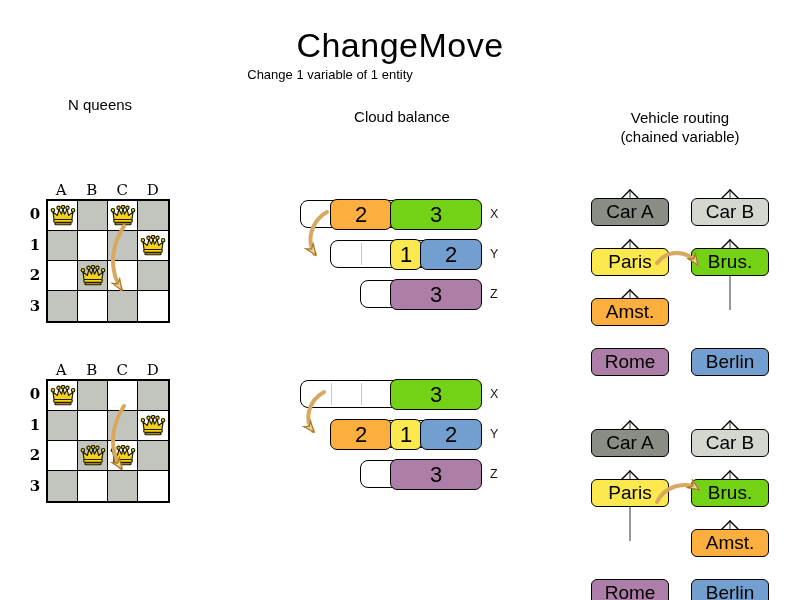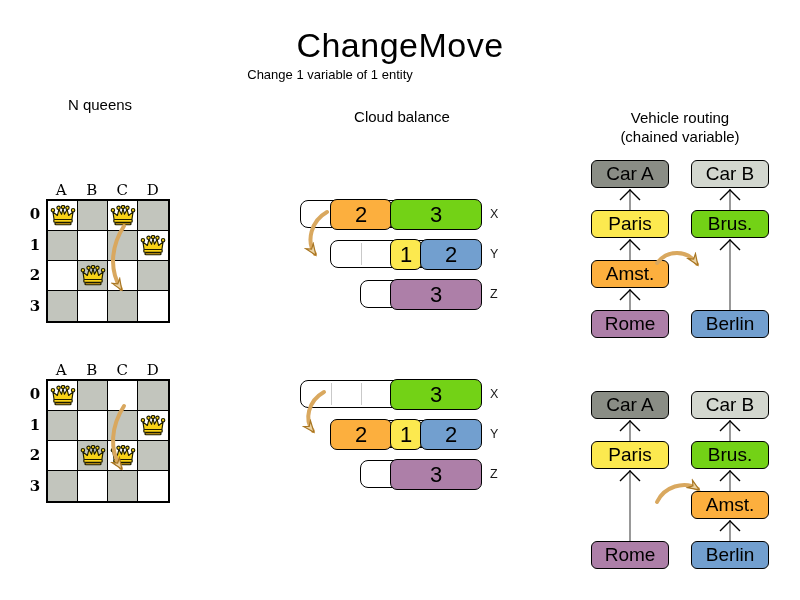--- a/index.html
+++ b/index.html
@@ -32,21 +32,21 @@
   .cloud-div{position:absolute;top:2px;bottom:2px;width:1px;background:#c9c9c9;}
   .cloud-block{position:absolute;top:-2px;height:31px;box-sizing:border-box;
                border:1.6px solid #000;border-radius:7px;display:flex;align-items:center;
                justify-content:center;font-size:22px;}
   .cloud-label{position:absolute;font-size:12.5px;color:#1a1a1a;}
   
   .vrp-state{position:absolute;width:230px;height:190px;}
   .vrp-state svg{position:absolute;left:0;top:0;}
   .vrp-box{position:absolute;width:78px;height:28px;box-sizing:border-box;
            border:1.6px solid #000;border-radius:6px;display:flex;align-items:center;
-           justify-content:center;font-size:19px;background:#eee;}
+           justify-content:center;font-size:19px;background:#eee;margin-top:38px;}
   .chain-line{stroke:#7f7f7f;stroke-width:1.6;}
   .chain-head{stroke:#000;stroke-width:1.4;fill:none;}
   
   #move-arrows{position:absolute;left:0;top:0;pointer-events:none;}
   .arrow-shaft{fill:none;stroke:var(--arrow-shaft);stroke-width:4;stroke-linecap:round;}
   .arrow-head{fill:var(--arrow-head-fill);stroke:var(--arrow-head-stroke);stroke-width:1.2;}
 </style>
 </head>
 <body>
 

